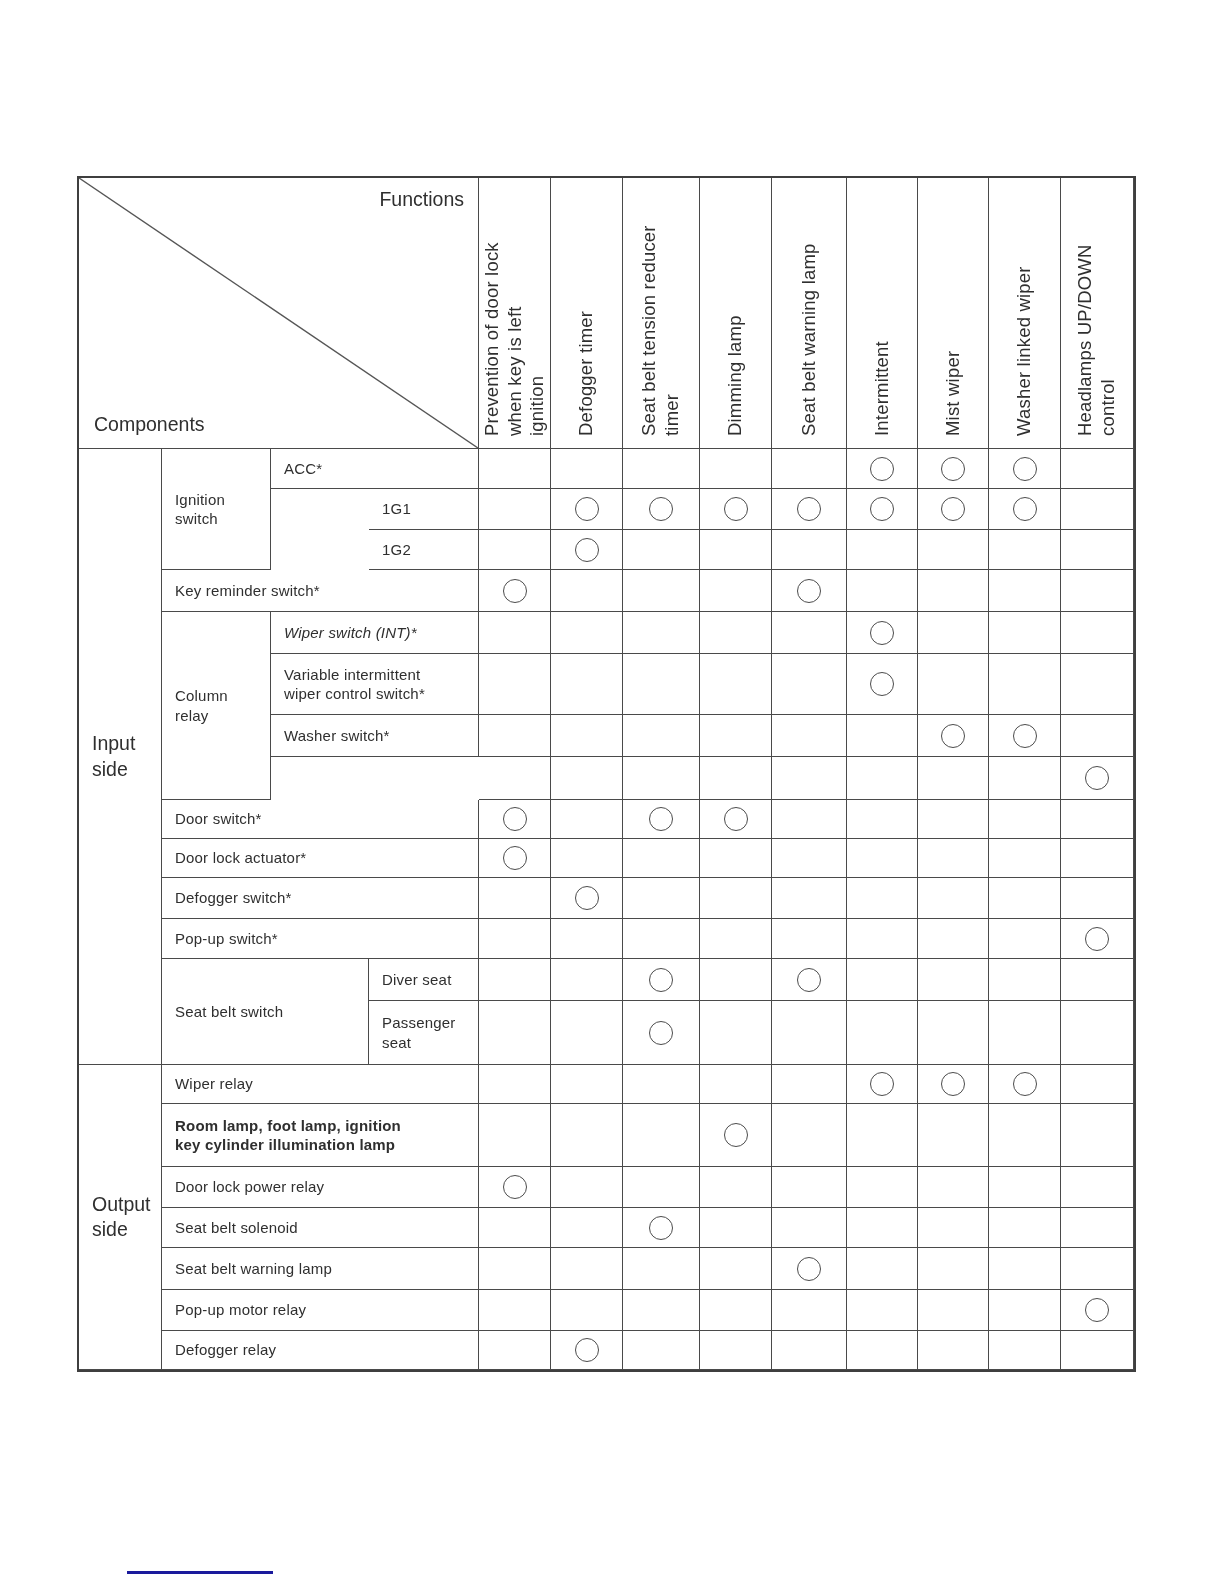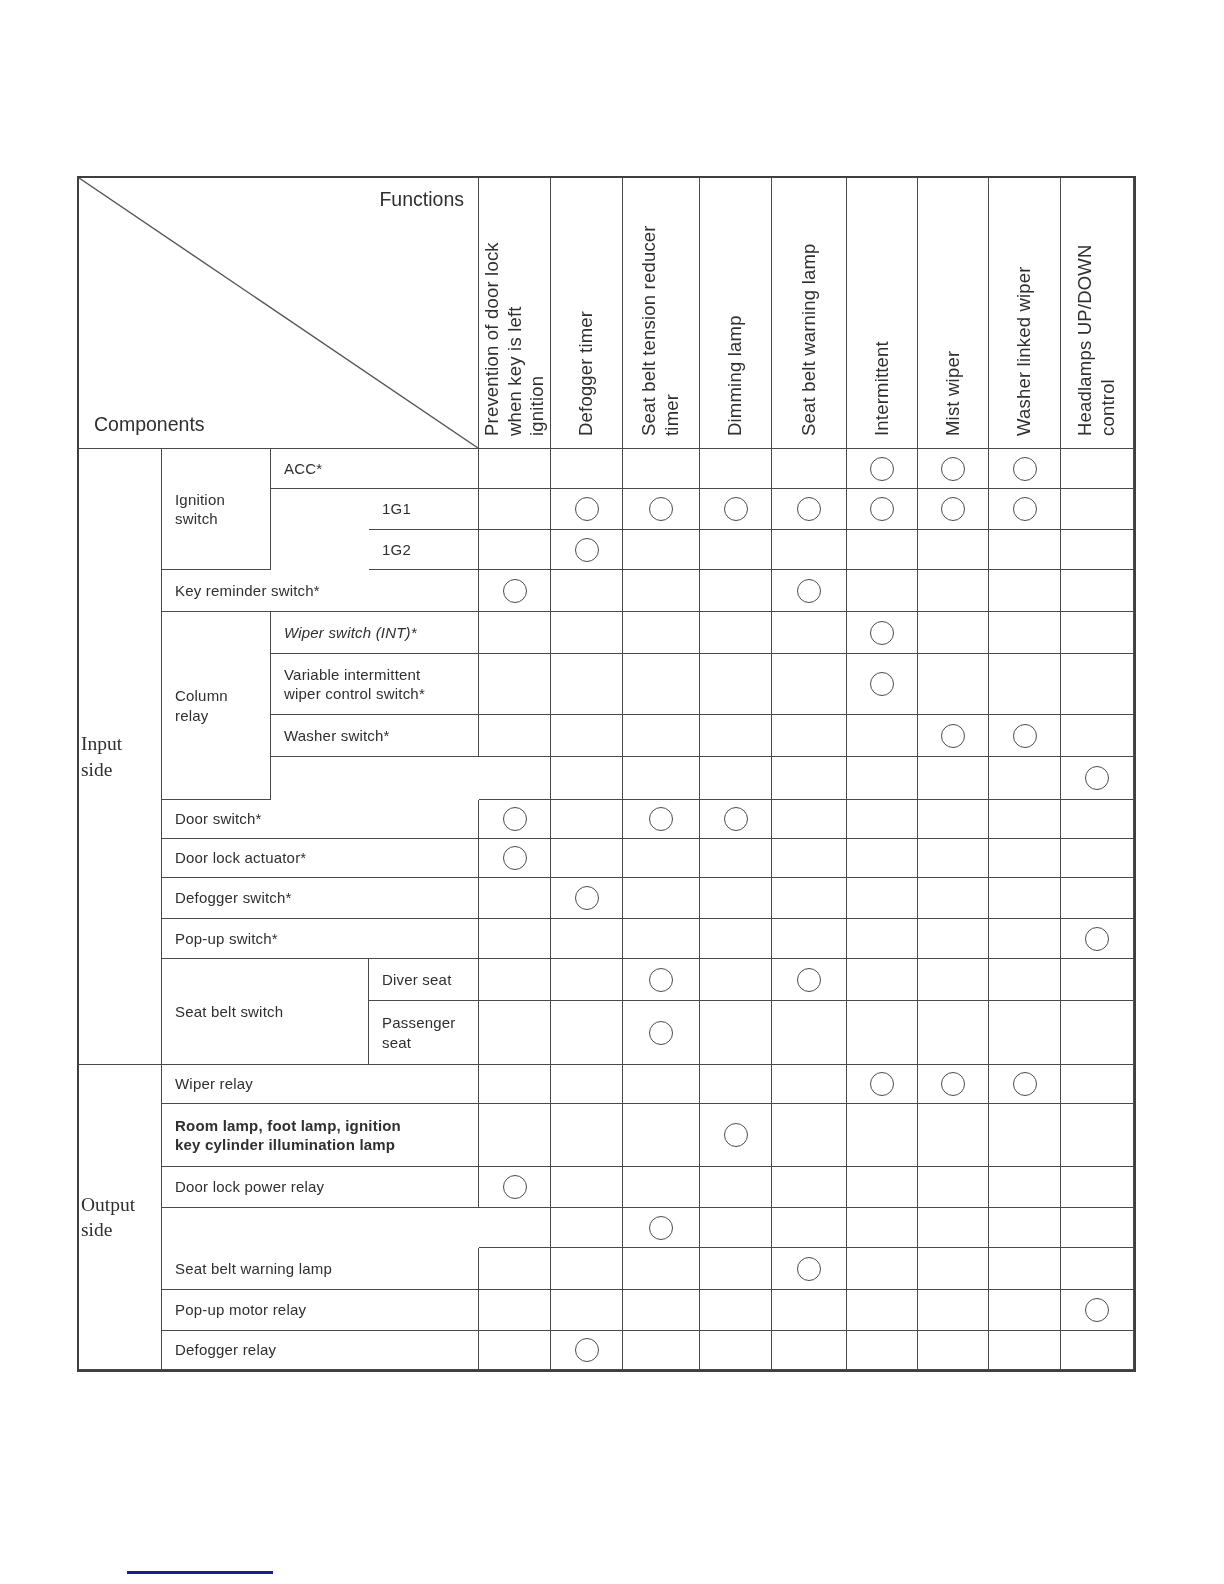--- a/index.html
+++ b/index.html
@@ -26,25 +26,24 @@
     overflow:hidden;
   }
   .label-cell span{
     padding-left:13px;
     font-size:15px;
     line-height:1.3;
     white-space:pre-line;
     letter-spacing:0.2px;
   }
   .group-cell span{
-    padding-left:2px;
+    padding-left:13px;
     font-size:19.5px;
     line-height:1.3;
     white-space:pre-line;
-    font-family:Liberation Serif, serif;
   }
   .h-cell{
     justify-content:center;
     align-items:stretch;
   }
   .vtext{
     writing-mode:vertical-rl;
     transform:rotate(180deg);
     font-size:18.5px;
     line-height:1.22;
@@ -406,20 +405,23 @@
         <span class="circle"></span>
       </div>
       <div class="cell mark-cell" style="grid-area: 18 / 6;"></div>
       <div class="cell mark-cell" style="grid-area: 18 / 7;"></div>
       <div class="cell mark-cell" style="grid-area: 18 / 8;"></div>
       <div class="cell mark-cell" style="grid-area: 18 / 9;"></div>
       <div class="cell mark-cell" style="grid-area: 18 / 10;"></div>
       <div class="cell mark-cell" style="grid-area: 18 / 11;"></div>
       <div class="cell mark-cell" style="grid-area: 18 / 12;"></div>
       <div class="cell mark-cell" style="grid-area: 18 / 13;"></div>
+      <div class="cell label-cell" style="grid-area: 19 / 2 / span 1 / span 3;">
+        <span>Seat belt solenoid</span>
+      </div>
       <div class="cell mark-cell" style="grid-area: 19 / 5;"></div>
       <div class="cell mark-cell" style="grid-area: 19 / 6;"></div>
       <div class="cell mark-cell" style="grid-area: 19 / 7;">
         <span class="circle"></span>
       </div>
       <div class="cell mark-cell" style="grid-area: 19 / 8;"></div>
       <div class="cell mark-cell" style="grid-area: 19 / 9;"></div>
       <div class="cell mark-cell" style="grid-area: 19 / 10;"></div>
       <div class="cell mark-cell" style="grid-area: 19 / 11;"></div>
       <div class="cell mark-cell" style="grid-area: 19 / 12;"></div>

